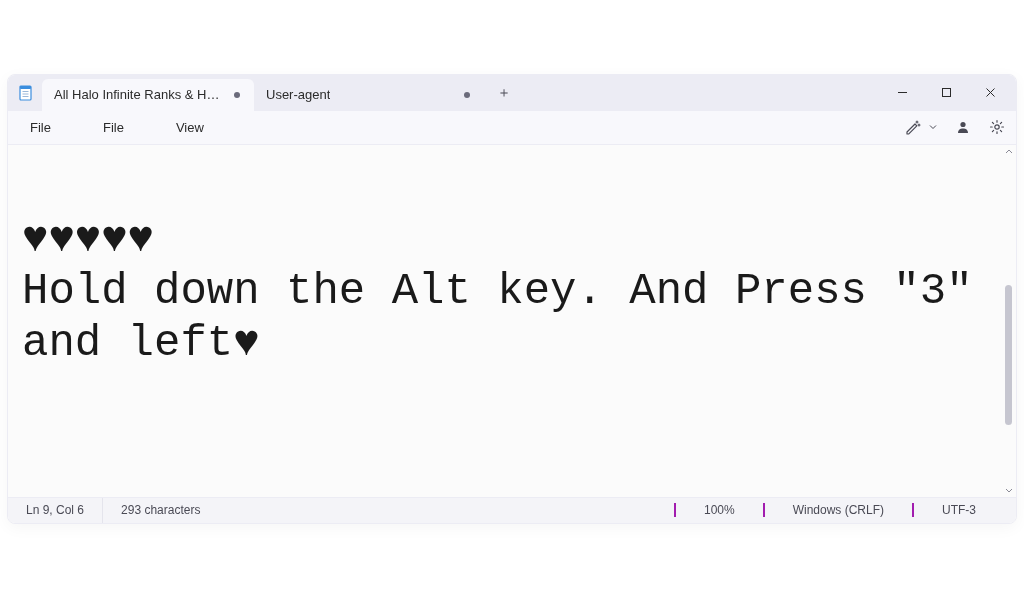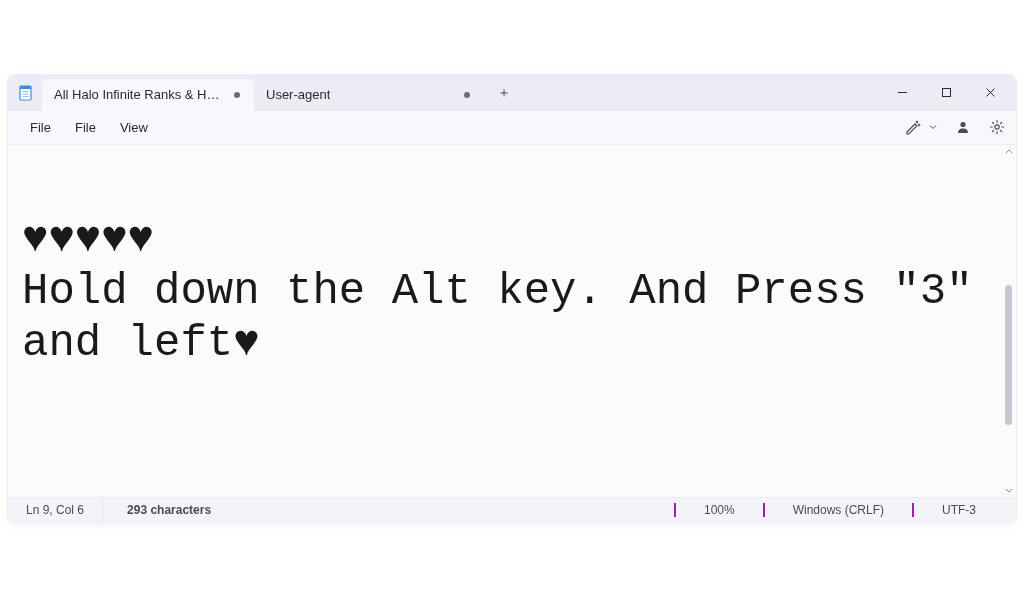--- a/index.html
+++ b/index.html
@@ -89,20 +89,21 @@
     }
     .win-btn svg { width:11px; height:11px; }
 
     
     .menubar {
       display:flex; align-items:center;
       height: 34px;
       background: #f8f8fc;
       border-bottom: 1px solid #ececf4;
       padding: 0 4px 0 10px;
+      gap: 28px;
     }
     .menu-item {
       padding: 6px 12px;
       border-radius:4px;
       color:#2b2b2b;
     }
     .menubar-right { display:flex; align-items:center; gap:4px; }
     .mb-icon {
       width:30px; height:28px;
       display:flex; align-items:center; justify-content:center;
@@ -156,29 +157,28 @@
     }
 
     
     .statusbar {
       display:flex; align-items:center;
       height: 26px;
       background: #f4f4f8;
       border-top:1px solid #ececf4;
       color:#4a4a55;
       font-size:12px;
-      gap:6px;
     }
     .sb-cell {
       padding: 0 18px;
       border-right: 1px solid #e4e4ec;
       height:100%;
       display:flex; align-items:center;
     }
-    .sb-cell.no-border { border-right:none;font-weight:bold; }
+    .sb-cell.no-border { border-right:none; }
     .sb-right .sb-cell {
       border-left: 2px solid #a21caf;
       border-right: none;
       padding: 0 28px;
     }
     .sb-right { display:flex; }
   </style>
 </head>
 <body>
 

